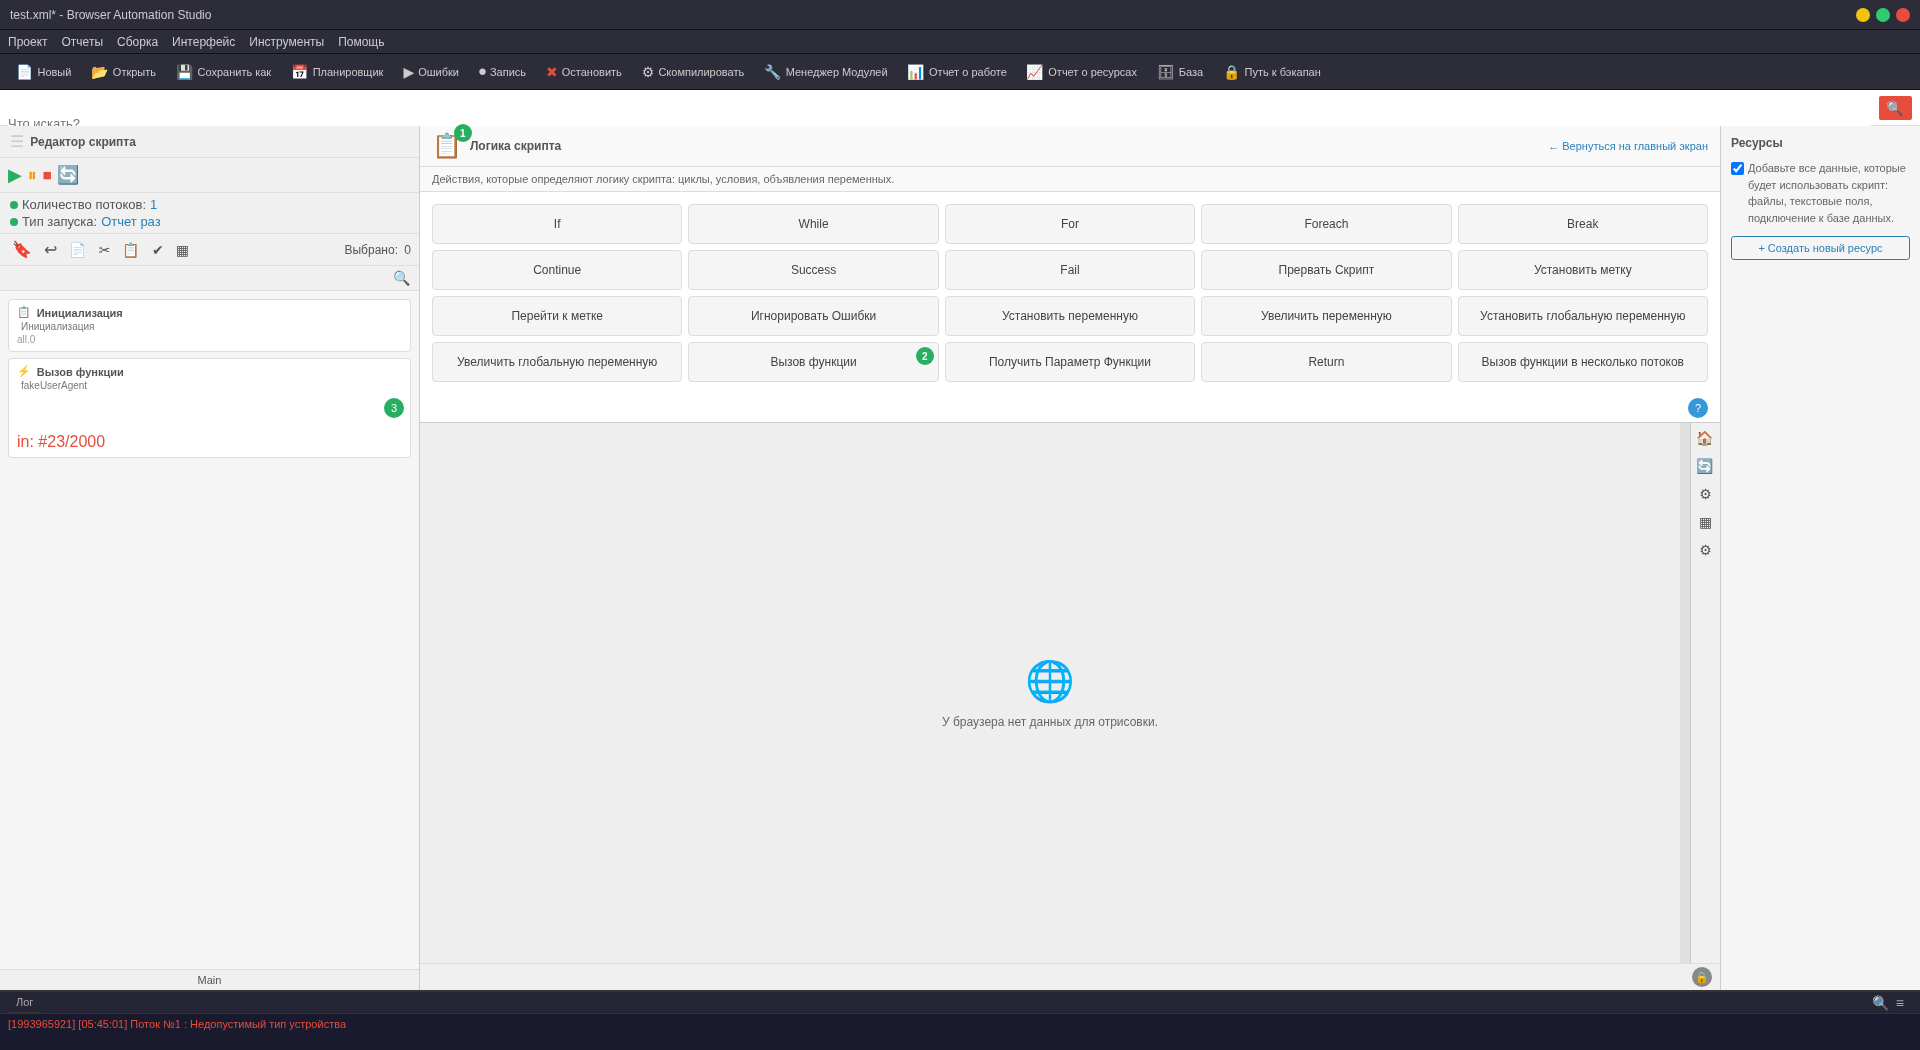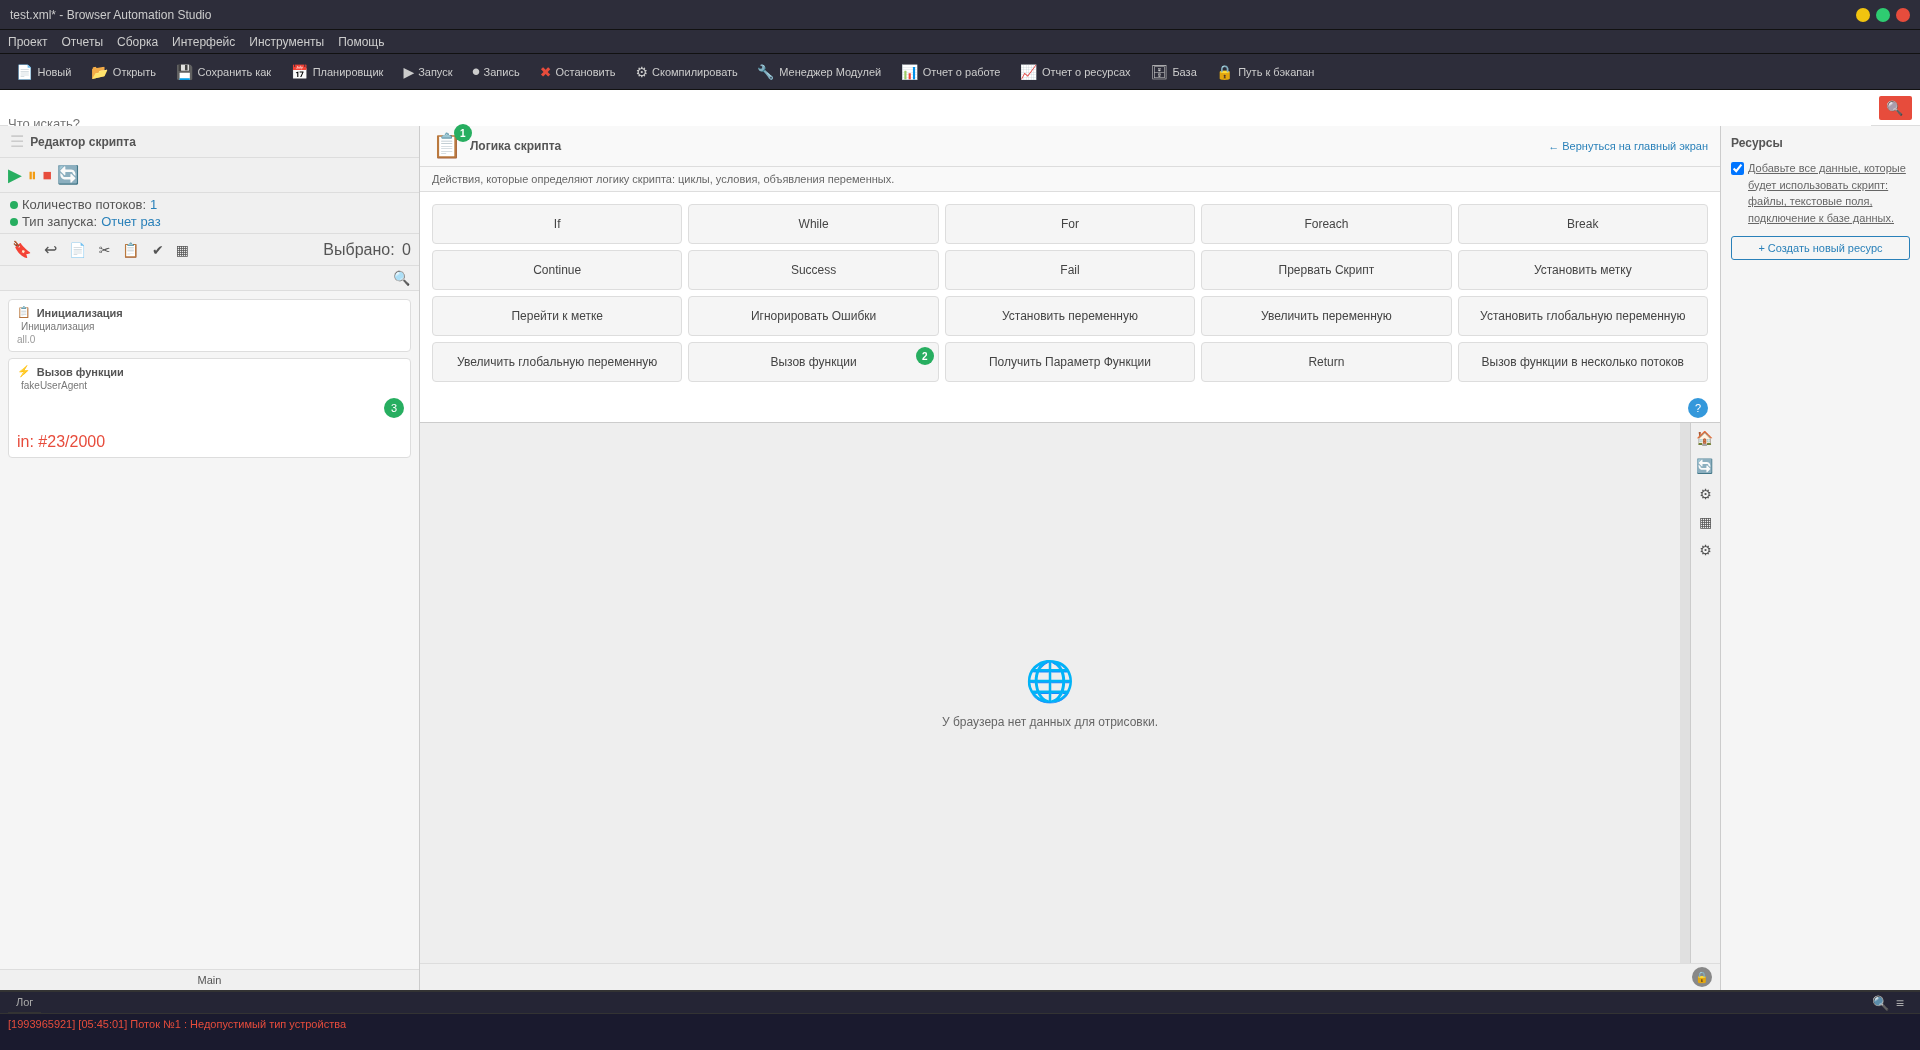--- a/index.html
+++ b/index.html
@@ -126,21 +126,21 @@
     #script-toolbar {
       padding: 4px 8px;
       background: #f0f0f0;
       border-bottom: 1px solid #ddd;
       display: flex;
       align-items: center;
       justify-content: space-between;
     }
     .st-btns { display: flex; gap: 4px; }
     .st-btn { background: transparent; border: none; font-size: 14px; cursor: pointer; color: #555; padding: 2px 4px; }
-    .selected-label { font-size: 16px; color: #555; }
+    .selected-label { font-size: 12px; color: #555; }
 
     #script-search {
       padding: 4px 8px;
       display: flex;
       justify-content: flex-end;
       background: #f0f0f0;
       border-bottom: 1px solid #ddd;
     }
     .search-icon-btn { background: transparent; border: none; font-size: 14px; cursor: pointer; color: #555; }
 
@@ -268,21 +268,21 @@
     #right-panel {
       width: 200px;
       background: #f5f5f5;
       border-left: 1px solid #ccc;
       padding: 10px;
       display: flex;
       flex-direction: column;
       gap: 10px;
     }
     #resources-title { font-size: 12px; font-weight: bold; color: #555; }
-    #resources-desc { font-size: 11px; color: #666; line-height: 1.5; text-decoration: underline; }
+    #resources-desc { font-size: 11px; color: #666; line-height: 1.5; }
     #resources-desc label { display: flex; gap: 4px; align-items: flex-start; }
     #resources-desc input[type=checkbox] { margin-top: 2px; }
     #create-resource-btn {
       background: transparent;
       border: 1px solid #2980b9;
       color: #2980b9;
       padding: 5px 8px;
       cursor: pointer;
       border-radius: 3px;
       font-size: 11px;
@@ -391,21 +391,21 @@
   <button class="tb-btn">
     <span class="tb-icon">💾</span>
     <span>Сохранить как</span>
   </button>
   <button class="tb-btn">
     <span class="tb-icon">📅</span>
     <span>Планировщик</span>
   </button>
   <button class="tb-btn">
     <span class="tb-icon">▶</span>
-    <span>Запуск</span>
+    <span>Ошибки</span>
   </button>
   <button class="tb-btn">
     <span class="tb-icon">⏺</span>
     <span>Запись</span>
   </button>
   <button class="tb-btn">
     <span class="tb-icon" style="color:#e74c3c;">✖</span>
     <span>Остановить</span>
   </button>
   <button class="tb-btn">

